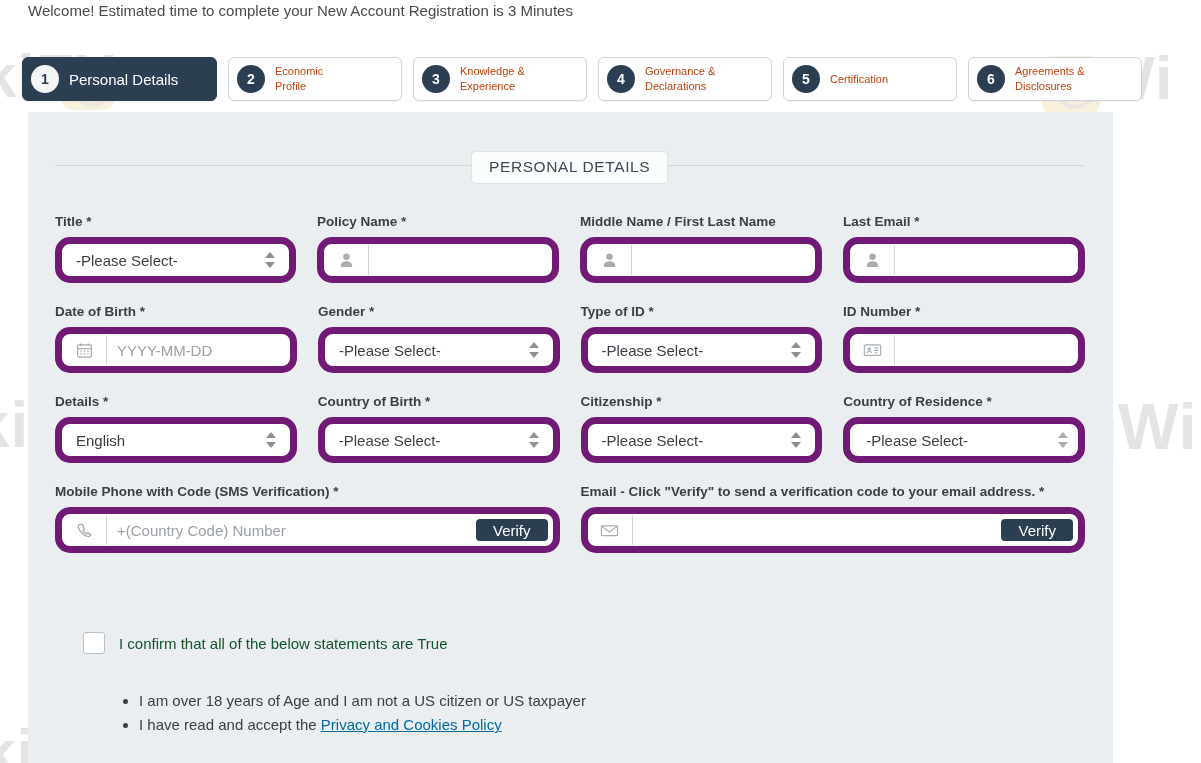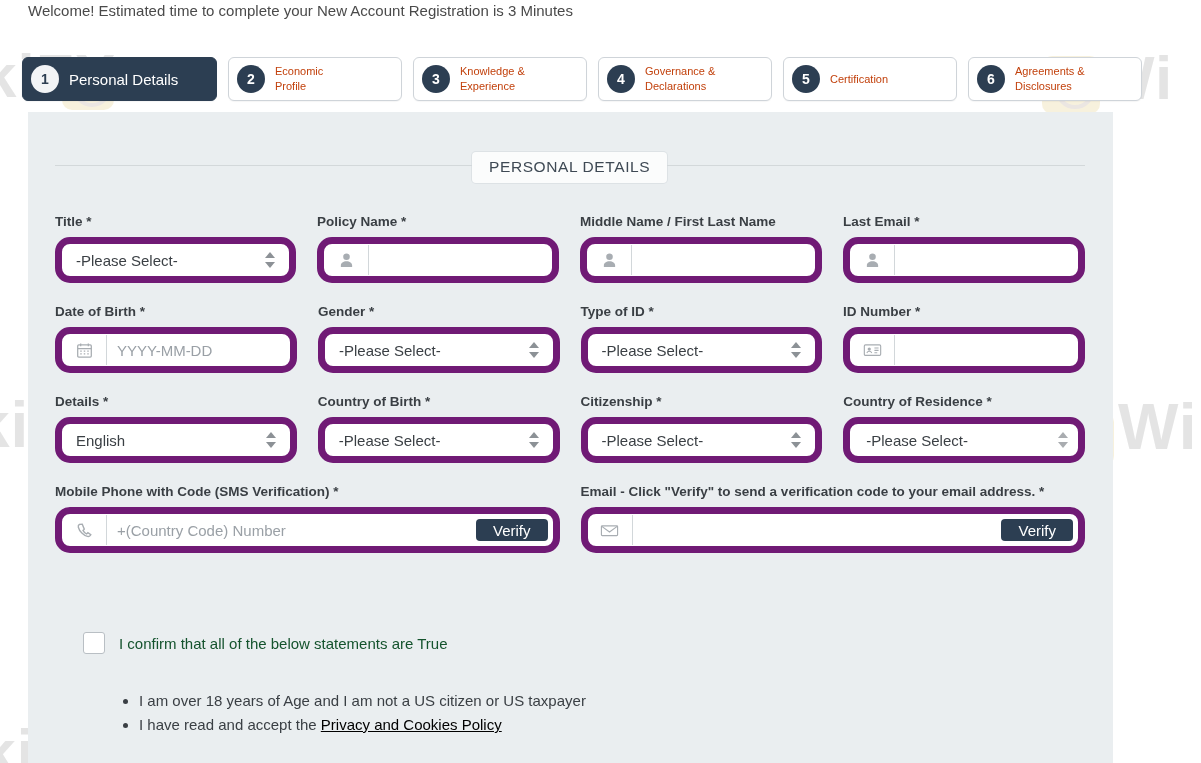--- a/index.html
+++ b/index.html
@@ -264,21 +264,21 @@
     position: absolute;
     left: 77px; top: 565px;
     margin: 12px;
     padding-left: 22px;
     font-size: 15px;
     color: #3a3f44;
     line-height: 23px;
   }
   .bullets li { margin-bottom: 1px; }
   .bullets a {
-    color: #000000;
+    color: #0369a1;
     text-decoration: underline;
   }
 
   svg { display: block; }
 </style>
 </head>
 <body>
 
 <div id="root">
 

